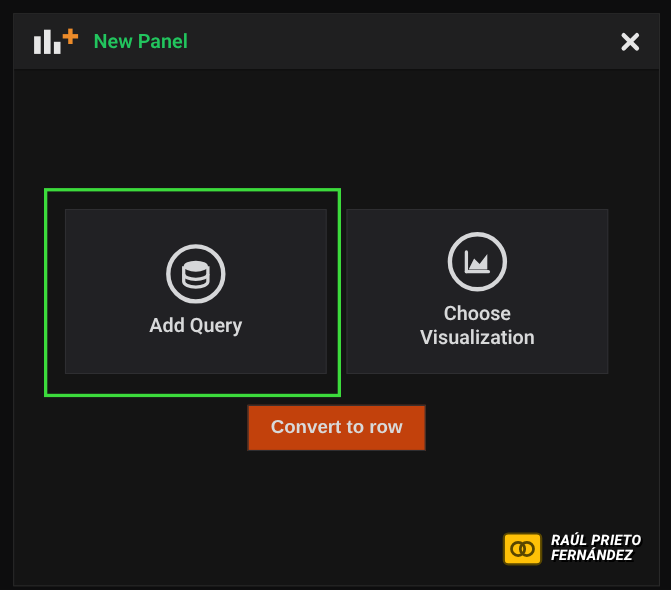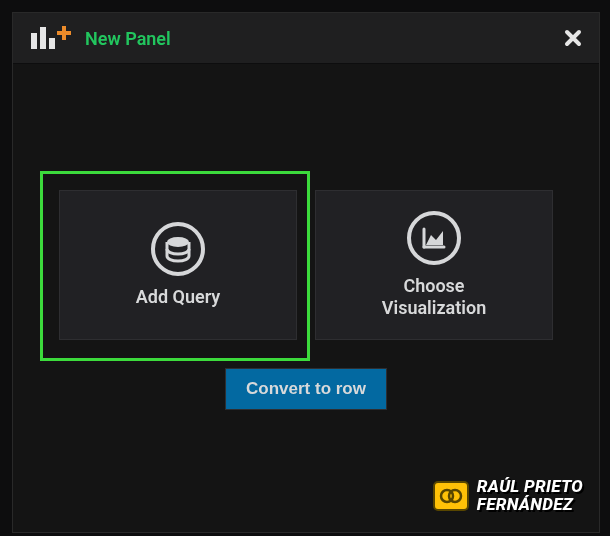--- a/index.html
+++ b/index.html
@@ -96,21 +96,21 @@
       font-weight: 600;
       text-align: center;
       line-height: 1.2;
       white-space: pre-line;
     }
     .convert-btn {
       position: absolute;
       top: 304px;
       left: 50%;
       transform: translateX(-50%);
-      background: #0369a1;
+      background: #c2410c;
       border: 1px solid #2e2e31;
       color: #d8d9da;
       font-size: 17px;
       font-weight: 600;
       padding: 10px 20px;
       cursor: pointer;
     }
     .watermark {
       position: absolute;
       right: 16px;
@@ -124,21 +124,21 @@
       height: 30px;
       background: #ffc107;
       border-radius: 5px;
       border: 2px solid #584600;
       display: flex;
       align-items: center;
       justify-content: center;
     }
     .wm-text {
       color: #fff;
-      font-size: 17px;
+      font-size: 13px;
       font-weight: 800;
       font-style: italic;
       line-height: 1.05;
       white-space: pre-line;
       text-shadow: 2px 2px 0 #000;
       letter-spacing: 0.3px;
     }
     
     .panel-icon {
       display: flex;

